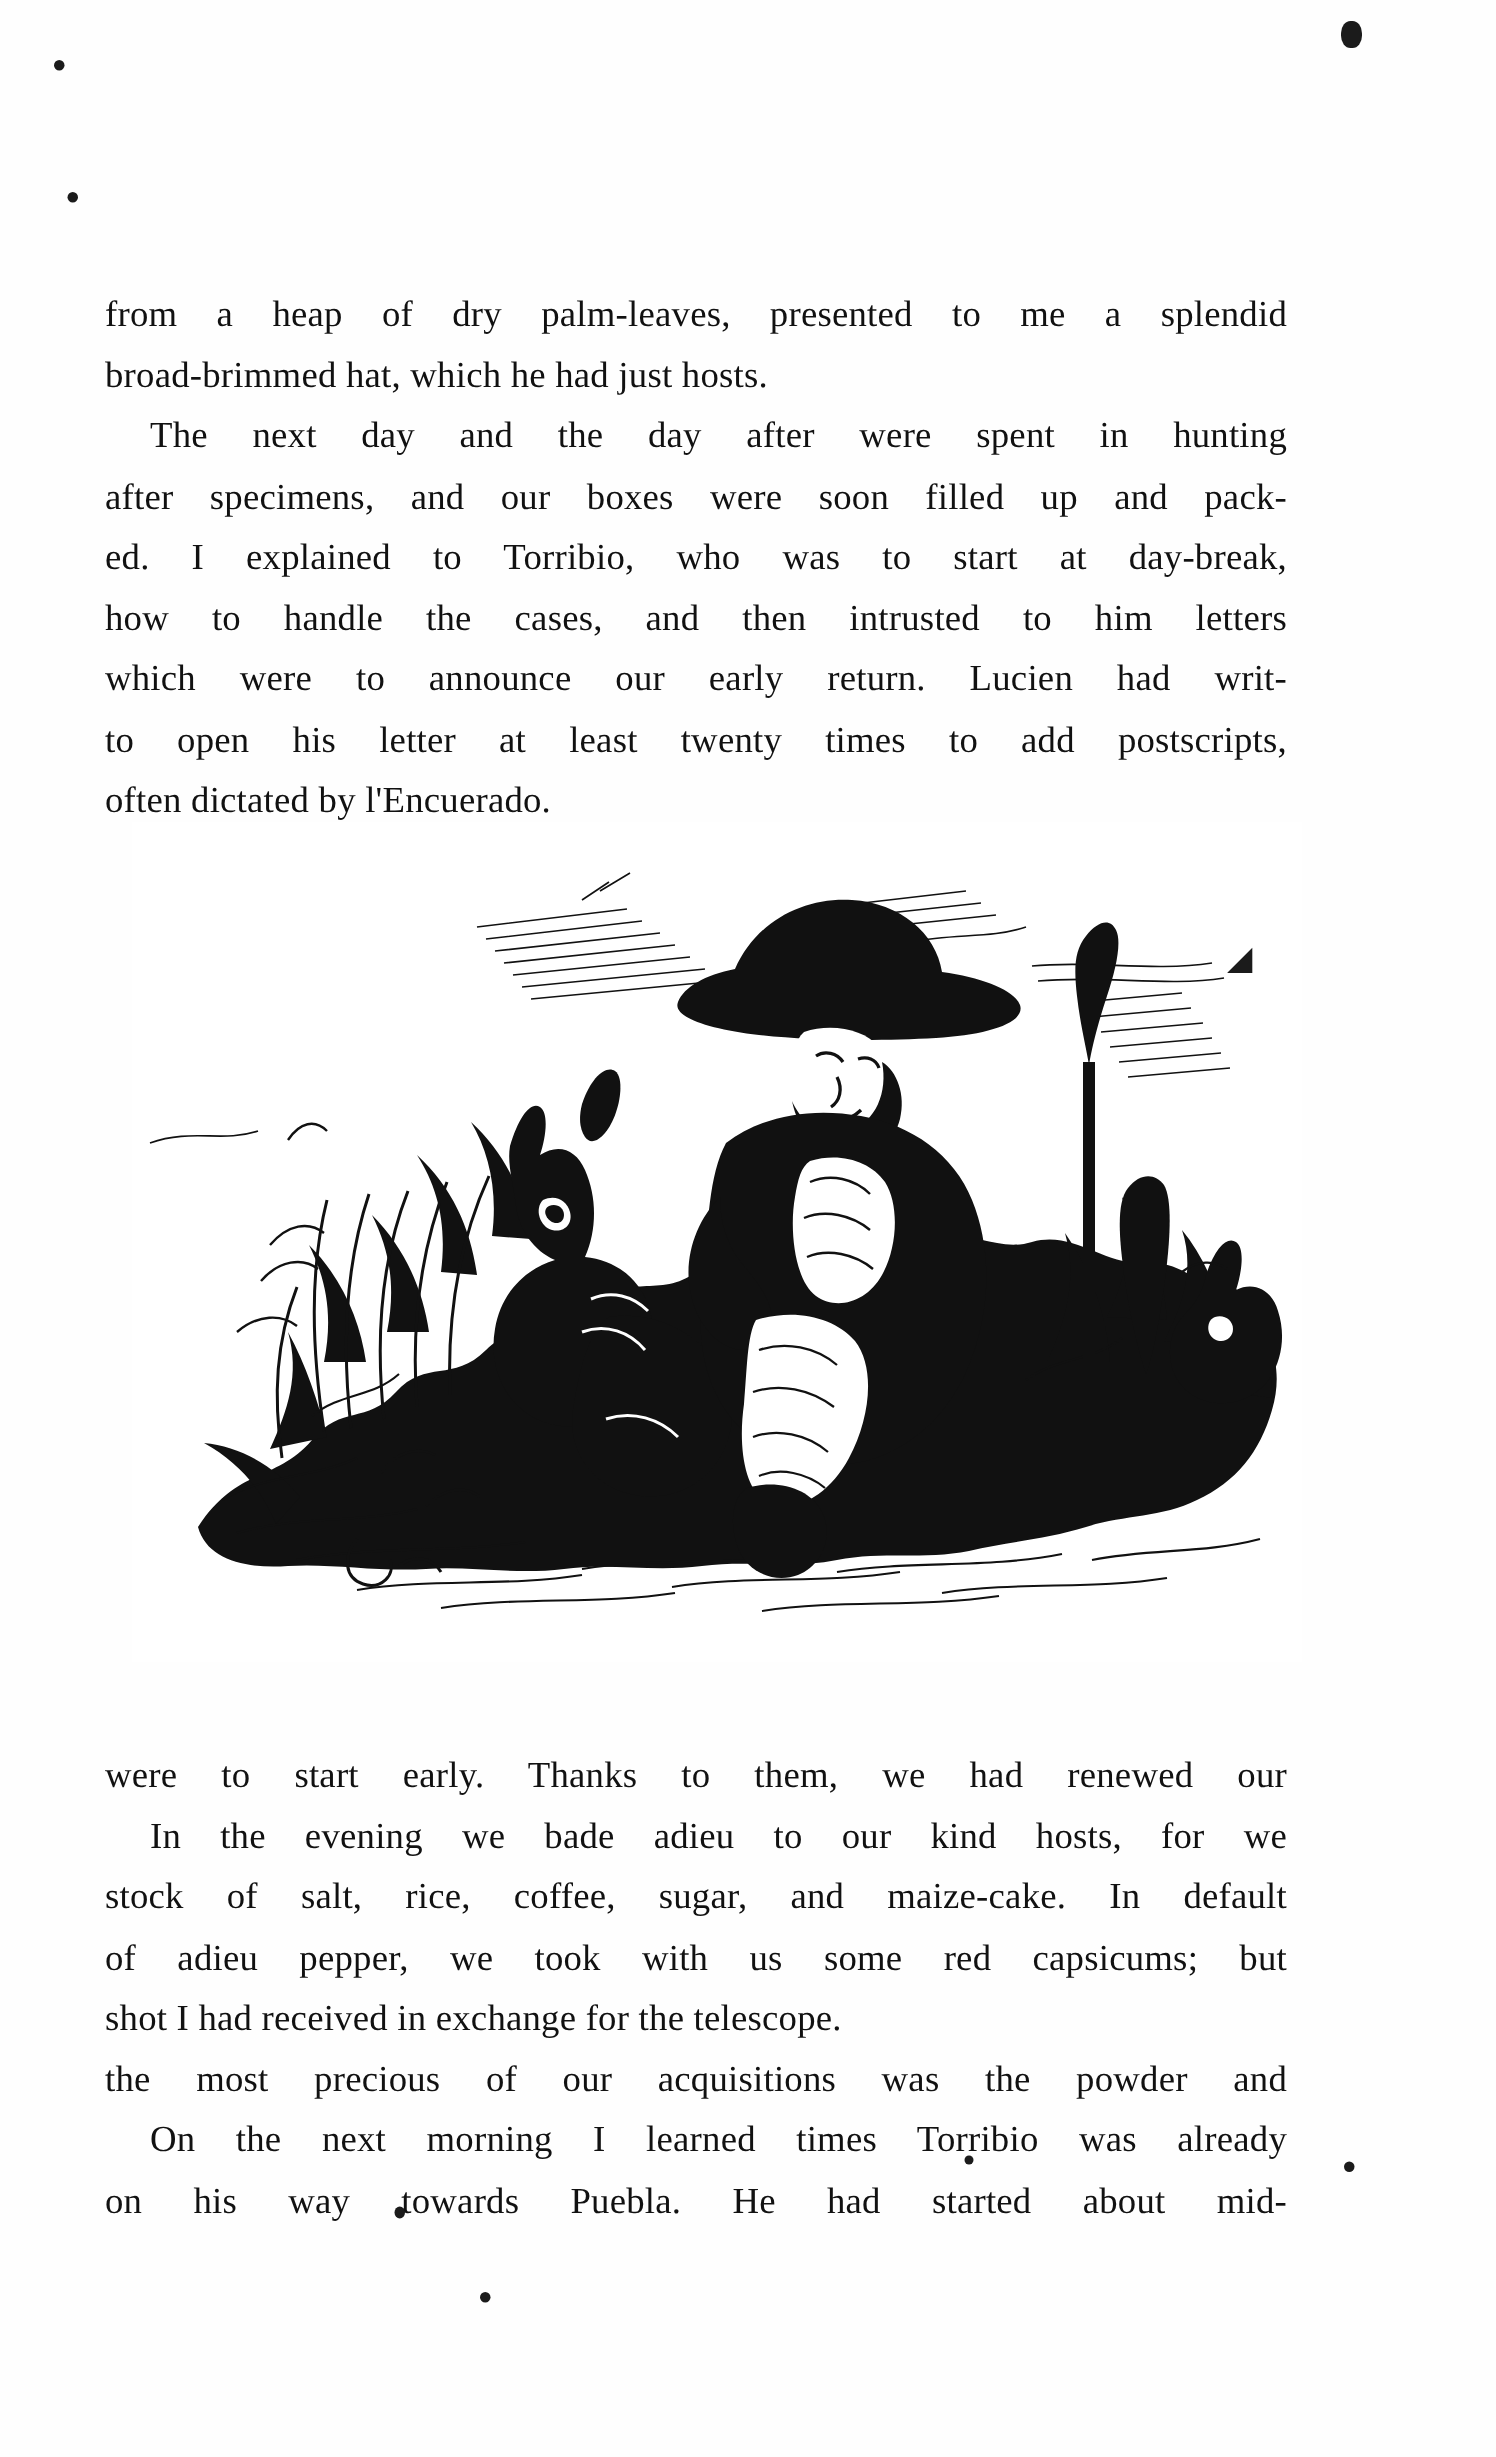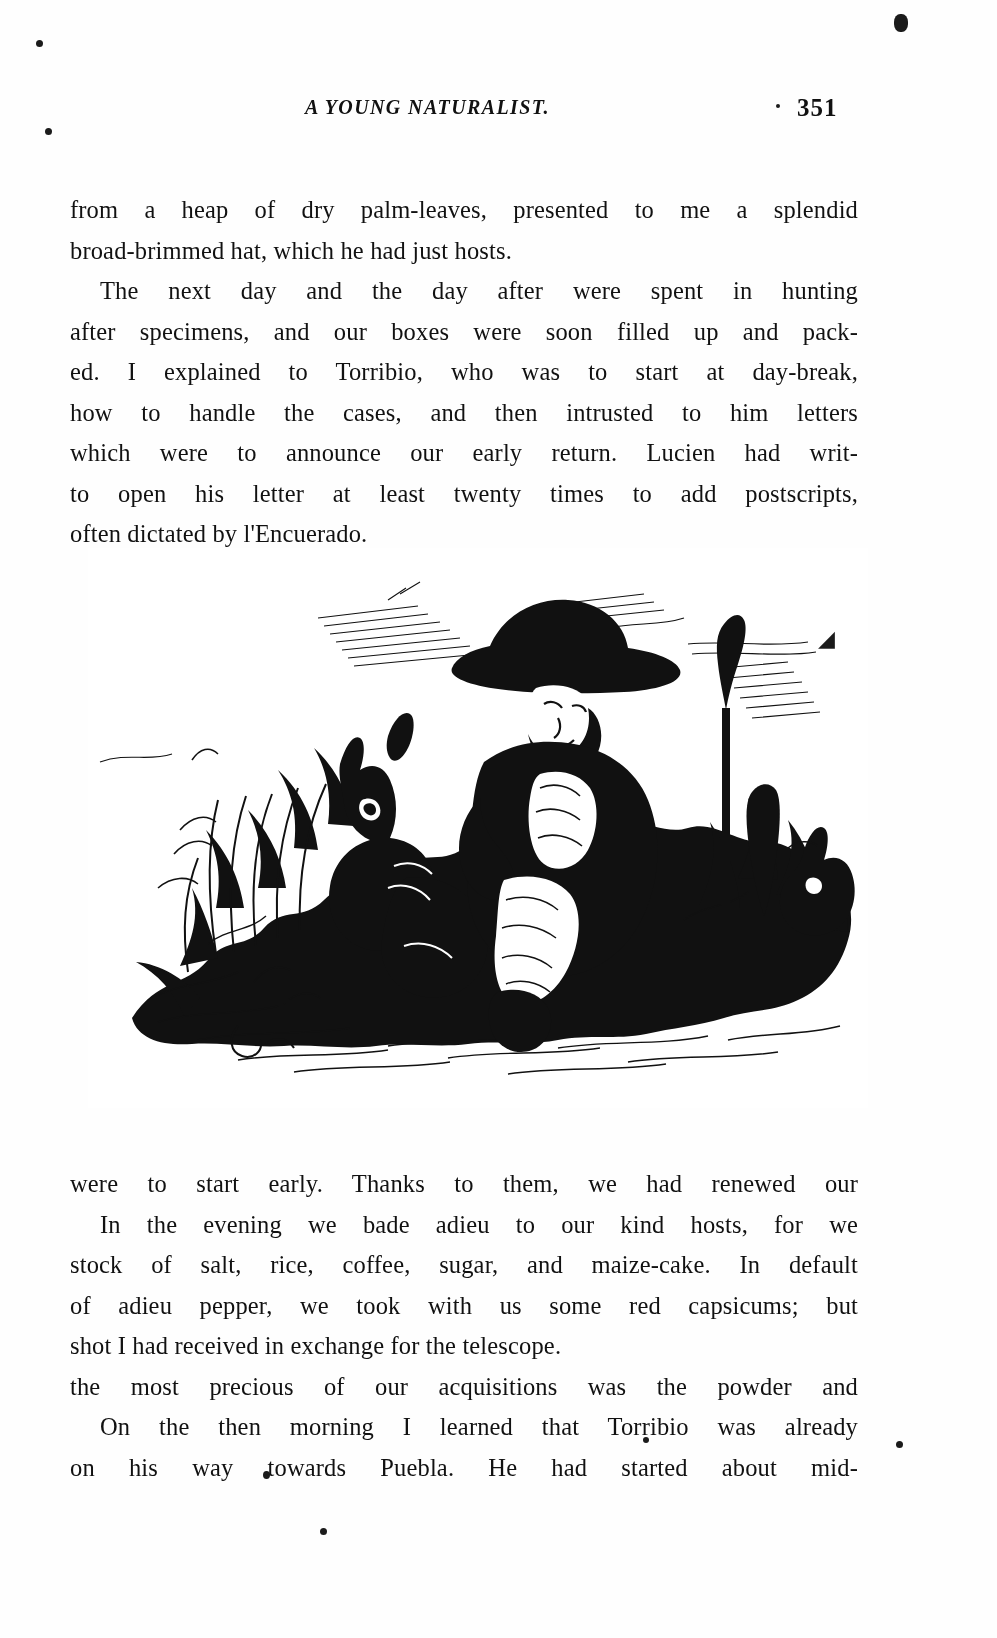--- a/index.html
+++ b/index.html
@@ -122,25 +122,20 @@
 <div class="page">
 
   <div class="speck" style="left:894px; top:14px; width:14px; height:18px; border-radius:45%;"></div>
   <div class="speck" style="left:36px; top:40px; width:7px; height:7px;"></div>
   <div class="speck" style="left:45px; top:128px; width:7px; height:7px;"></div>
   <div class="speck" style="left:263px; top:1471px; width:7px; height:8px;"></div>
   <div class="speck" style="left:320px; top:1528px; width:7px; height:7px;"></div>
   <div class="speck" style="left:643px; top:1437px; width:6px; height:6px;"></div>
   <div class="speck" style="left:896px; top:1441px; width:7px; height:7px;"></div>
 
-  <div class="running-head">
-    <div class="rh-title">A YOUNG NATURALIST.</div>
-    <div class="rh-dot"></div>
-    <div class="rh-page">351</div>
-  </div>
 
   <div class="col block-top">
 
     <p class="para">
       <span class="line j">from a heap of dry palm-leaves, presented to me a splendid</span>
       <span class="line">broad-brimmed hat, which he had just hosts.</span>
     </p>
 
     <p class="para">
       <span class="line j"><span class="indent"></span><span>The next day and the day after were spent in hunting</span></span>
@@ -327,18 +322,18 @@
   <div class="col block-bottom">
     <p class="para">
       <span class="line j">were to start early.    Thanks to them, we had renewed our</span>
       <span class="line j"><span class="indent"></span><span>In the evening we bade adieu to our kind hosts, for we</span></span>
       <span class="line j">stock of salt, rice, coffee, sugar, and maize-cake.    In default</span>
       <span class="line j">of adieu pepper, we took with us some red capsicums; but</span>
       <span class="line">shot I had received in exchange for the telescope.</span>
       <span class="line j">the most precious of our acquisitions was the powder and</span>
     </p>
     <p class="para">
-      <span class="line j"><span class="indent"></span><span>On the then morning I learned that Torribio was already</span></span>
+      <span class="line j"><span class="indent"></span><span>On the next morning I learned times Torribio was already</span></span>
       <span class="line j">on his way towards Puebla.    He had started about mid-</span>
     </p>
   </div>
 
 </div>
 
 </body></html>

